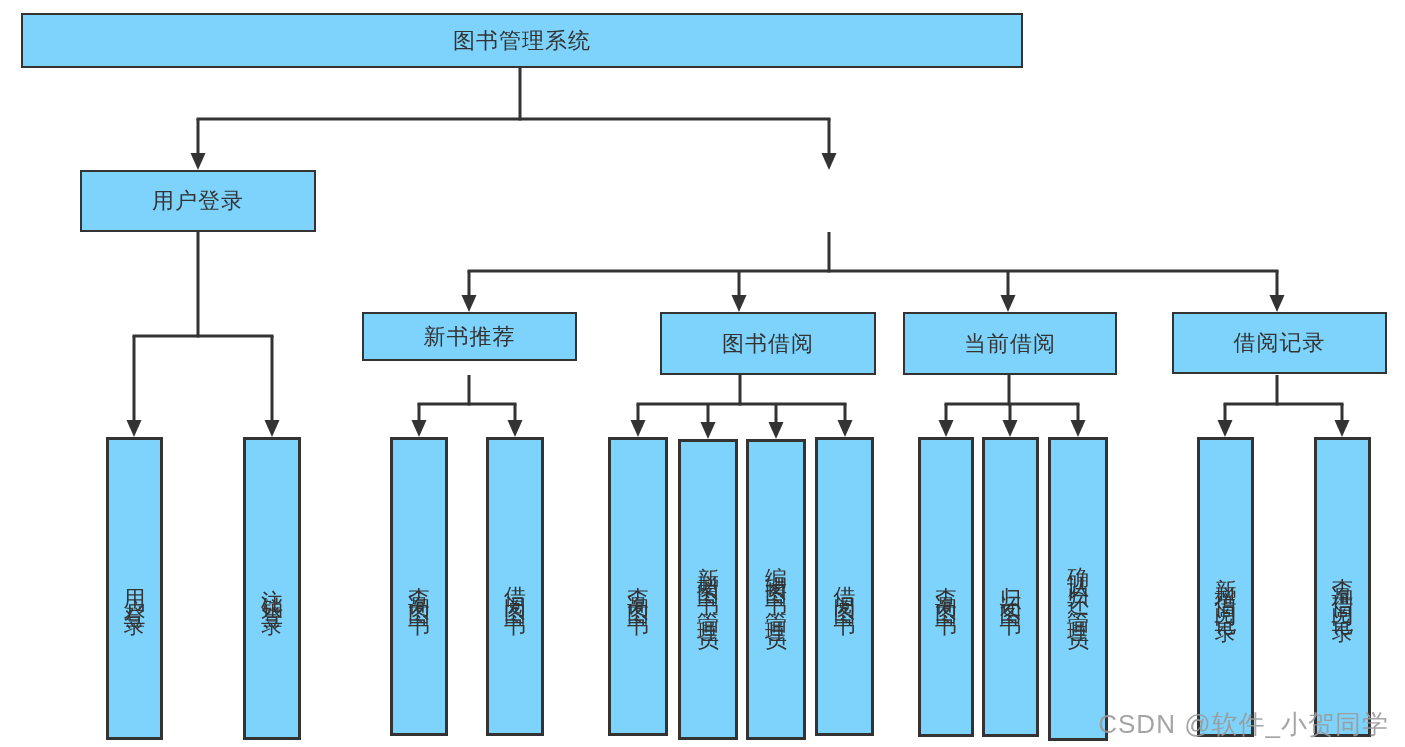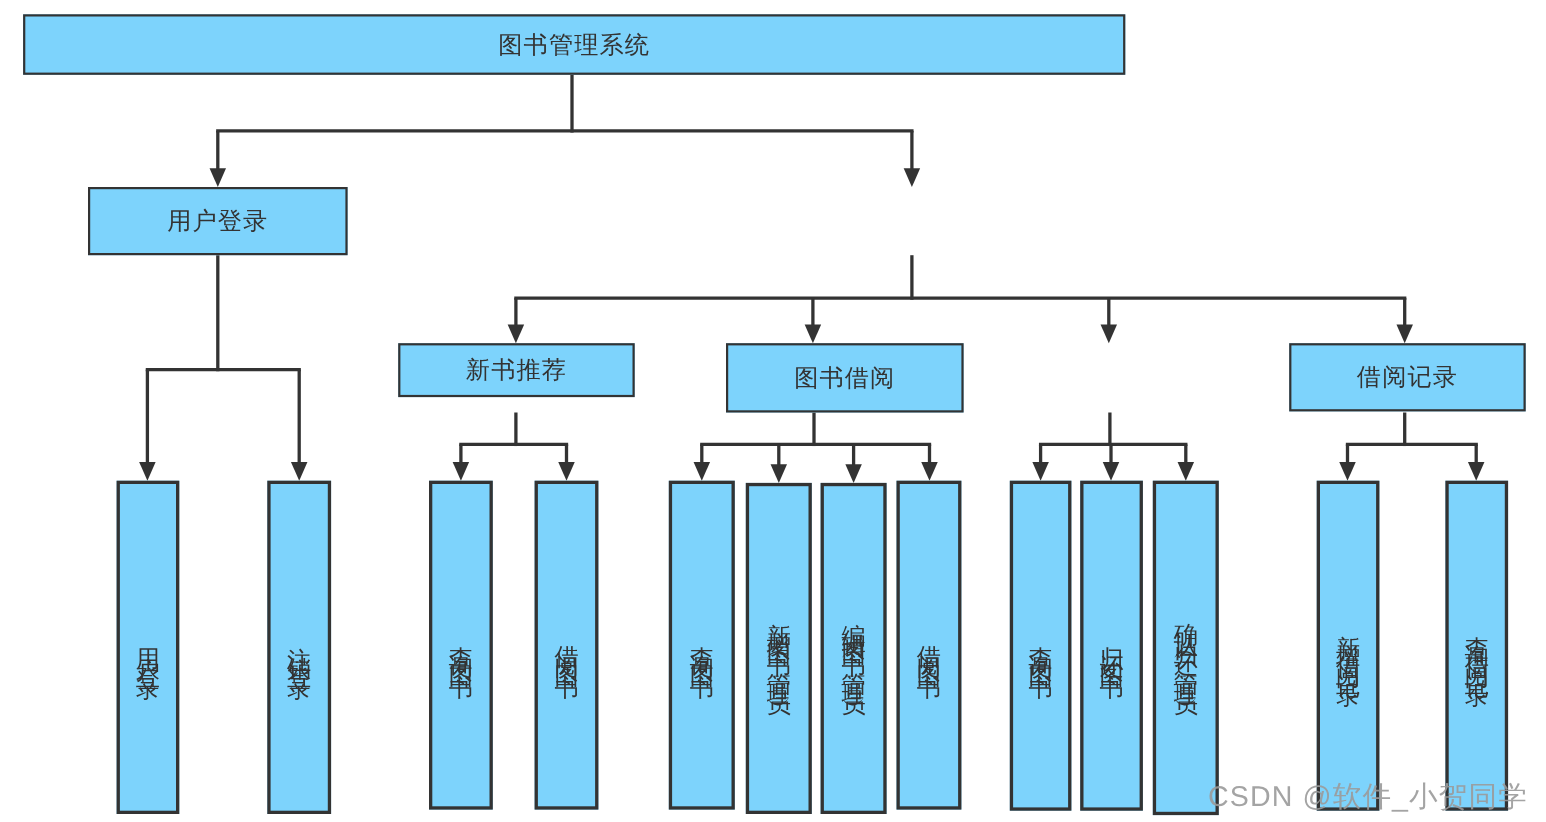--- a/index.html
+++ b/index.html
@@ -124,20 +124,23 @@
     </div>
     <div class="node h" style="left: 80px; top: 170px; width: 236px; height: 62px;">
       <span>用户登录</span>
     </div>
     <div class="node h" style="left: 362px; top: 312px; width: 215px; height: 49px;">
       <span>新书推荐</span>
     </div>
     <div class="node h" style="left: 632px; top: 312px; width: 216px; height: 63px; margin-left: 28px;">
       <span>图书借阅</span>
     </div>
+    <div class="node h" style="left: 903px; top: 312px; width: 214px; height: 63px;">
+      <span>当前借阅</span>
+    </div>
     <div class="node h" style="left: 1172px; top: 312px; width: 215px; height: 62px;">
       <span>借阅记录</span>
     </div>
     <div class="node v" style="left: 106px; top: 437px; width: 57px; height: 303px;">
       <span>用户登录</span>
     </div>
     <div class="node v" style="left: 243px; top: 437px; width: 58px; height: 303px;">
       <span>注销登录</span>
     </div>
     <div class="node v" style="left: 390px; top: 437px; width: 58px; height: 299px;">

